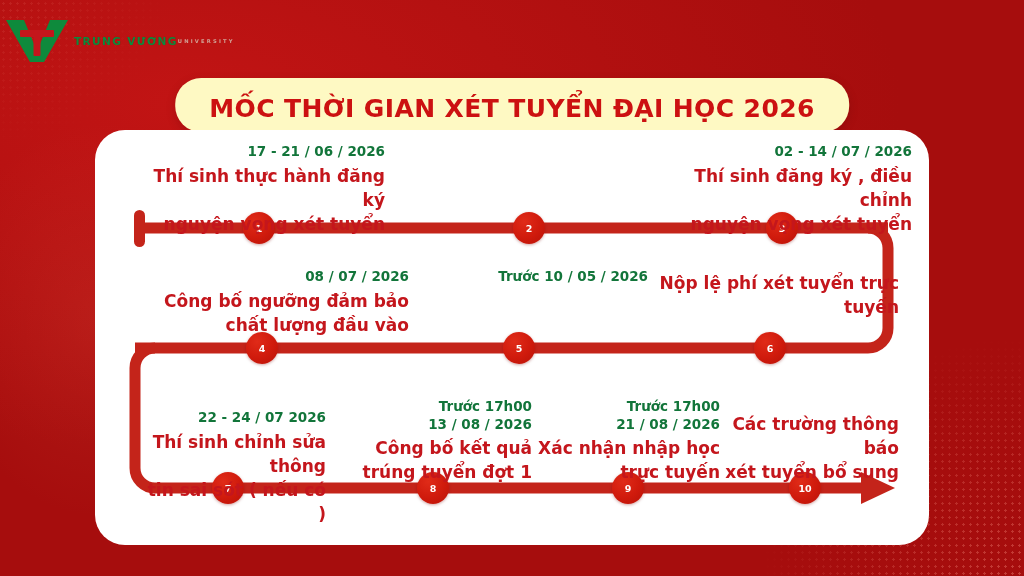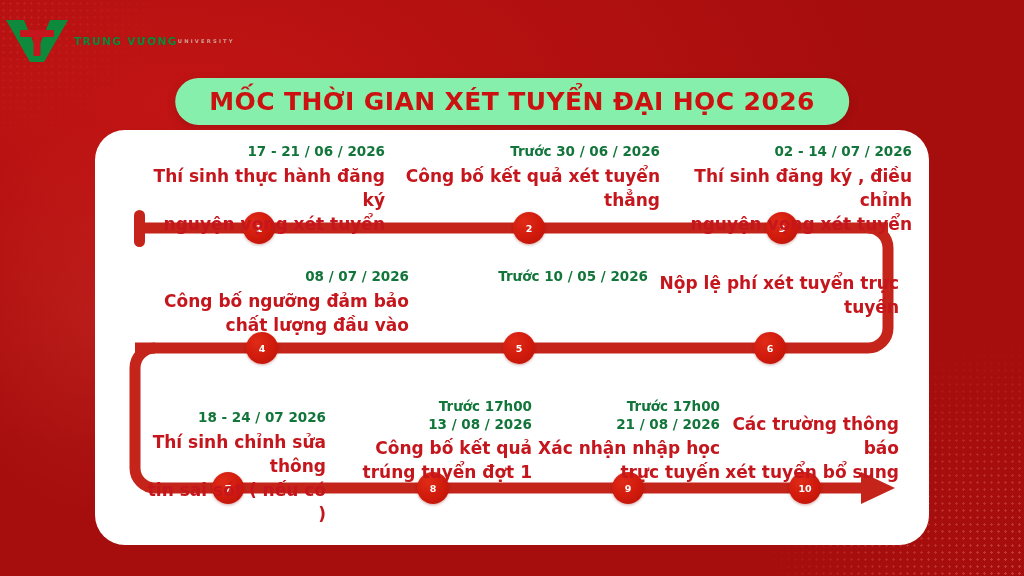--- a/index.html
+++ b/index.html
@@ -37,22 +37,22 @@
   .logo{position:absolute;left:0;right:0;top:4px;height:74px;
         display:flex;flex-direction:row;align-items:center;justify-content:flex-start;}
   .logo-mark{width:74px;height:48px;position:relative;}
   .logo-text{font-size:10.5px;font-weight:bold;letter-spacing:1.4px;color:#0e8a3c;
              margin-top:1px;line-height:1;text-shadow:0 0 1px rgba(0,0,0,.25);}
   .logo-sub{font-size:5.2px;font-weight:bold;letter-spacing:2.2px;color:#d8d0c0;
             margin-top:2px;line-height:1;opacity:.75;}
 
   
   .title-pill{position:absolute;left:50%;top:78px;transform:translateX(-50%);
-    background:#86efac;border-radius:26px;
-    padding:11px 34px 11px;
+    background:#fef9c3;border-radius:26px;
+    padding:18px 34px 11px;
     box-shadow:0 3px 10px rgba(80,0,0,.22);}
   .title-pill h1{margin:0;font-size:25px;line-height:1;color:#cc1111;
     font-weight:bold;letter-spacing:.4px;white-space:nowrap;}
 
   
   .card{position:absolute;left:95px;top:130px;width:834px;height:415px;
         background:#fff;border-radius:30px;}
 
   
   .track{position:absolute;left:95px;top:130px;width:834px;height:415px;}
@@ -143,44 +143,40 @@
     </div>
   <div class="node" style="left:789px;top:472px">
       <span>10</span>
     </div>
 
   <div class="item" style="left:135px;top:143px;width:250px">
     <div class="date">17 - 21 / 06 / 2026</div>
     <div class="desc">Thí sinh thực hành đăng ký
 nguyện vọng xét tuyển</div>
   </div>
-  <div class="item" style="left:400px;top:143px;width:260px">
-    <div class="date">Trước  30 / 06 / 2026</div>
-    <div class="desc">Công bố kết quả xét tuyển thẳng</div>
-  </div>
   <div class="item" style="left:657px;top:143px;width:255px">
     <div class="date">02 - 14 / 07 / 2026</div>
     <div class="desc">Thí sinh đăng ký , điều chỉnh
 nguyện vọng xét tuyển</div>
   </div>
 
   <div class="item" style="left:147px;top:268px;width:262px">
     <div class="date">08 / 07 / 2026</div>
     <div class="desc">Công bố ngưỡng đảm bảo
 chất lượng đầu vào</div>
   </div>
   <div class="item" style="left:392px;top:268px;width:256px">
     <div class="date">Trước  10 / 05 / 2026</div>
   </div>
   <div class="item" style="left:645px;top:268px;width:254px">
     <div class="desc">Nộp lệ phí xét tuyển trực tuyến</div>
   </div>
 
   <div class="item" style="left:140px;top:409px;width:186px">
-    <div class="date">18 - 24 / 07 2026</div>
+    <div class="date">22 - 24 / 07 2026</div>
     <div class="desc">Thí sinh chỉnh sửa thông
 tin sai sót ( nếu có )</div>
   </div>
   <div class="item" style="left:352px;top:398px;width:180px">
     <div class="date">Trước 17h00
 13 / 08 / 2026</div>
     <div class="desc">Công bố kết quả
 trúng tuyển đợt 1</div>
   </div>
   <div class="item" style="left:538px;top:398px;width:182px">

